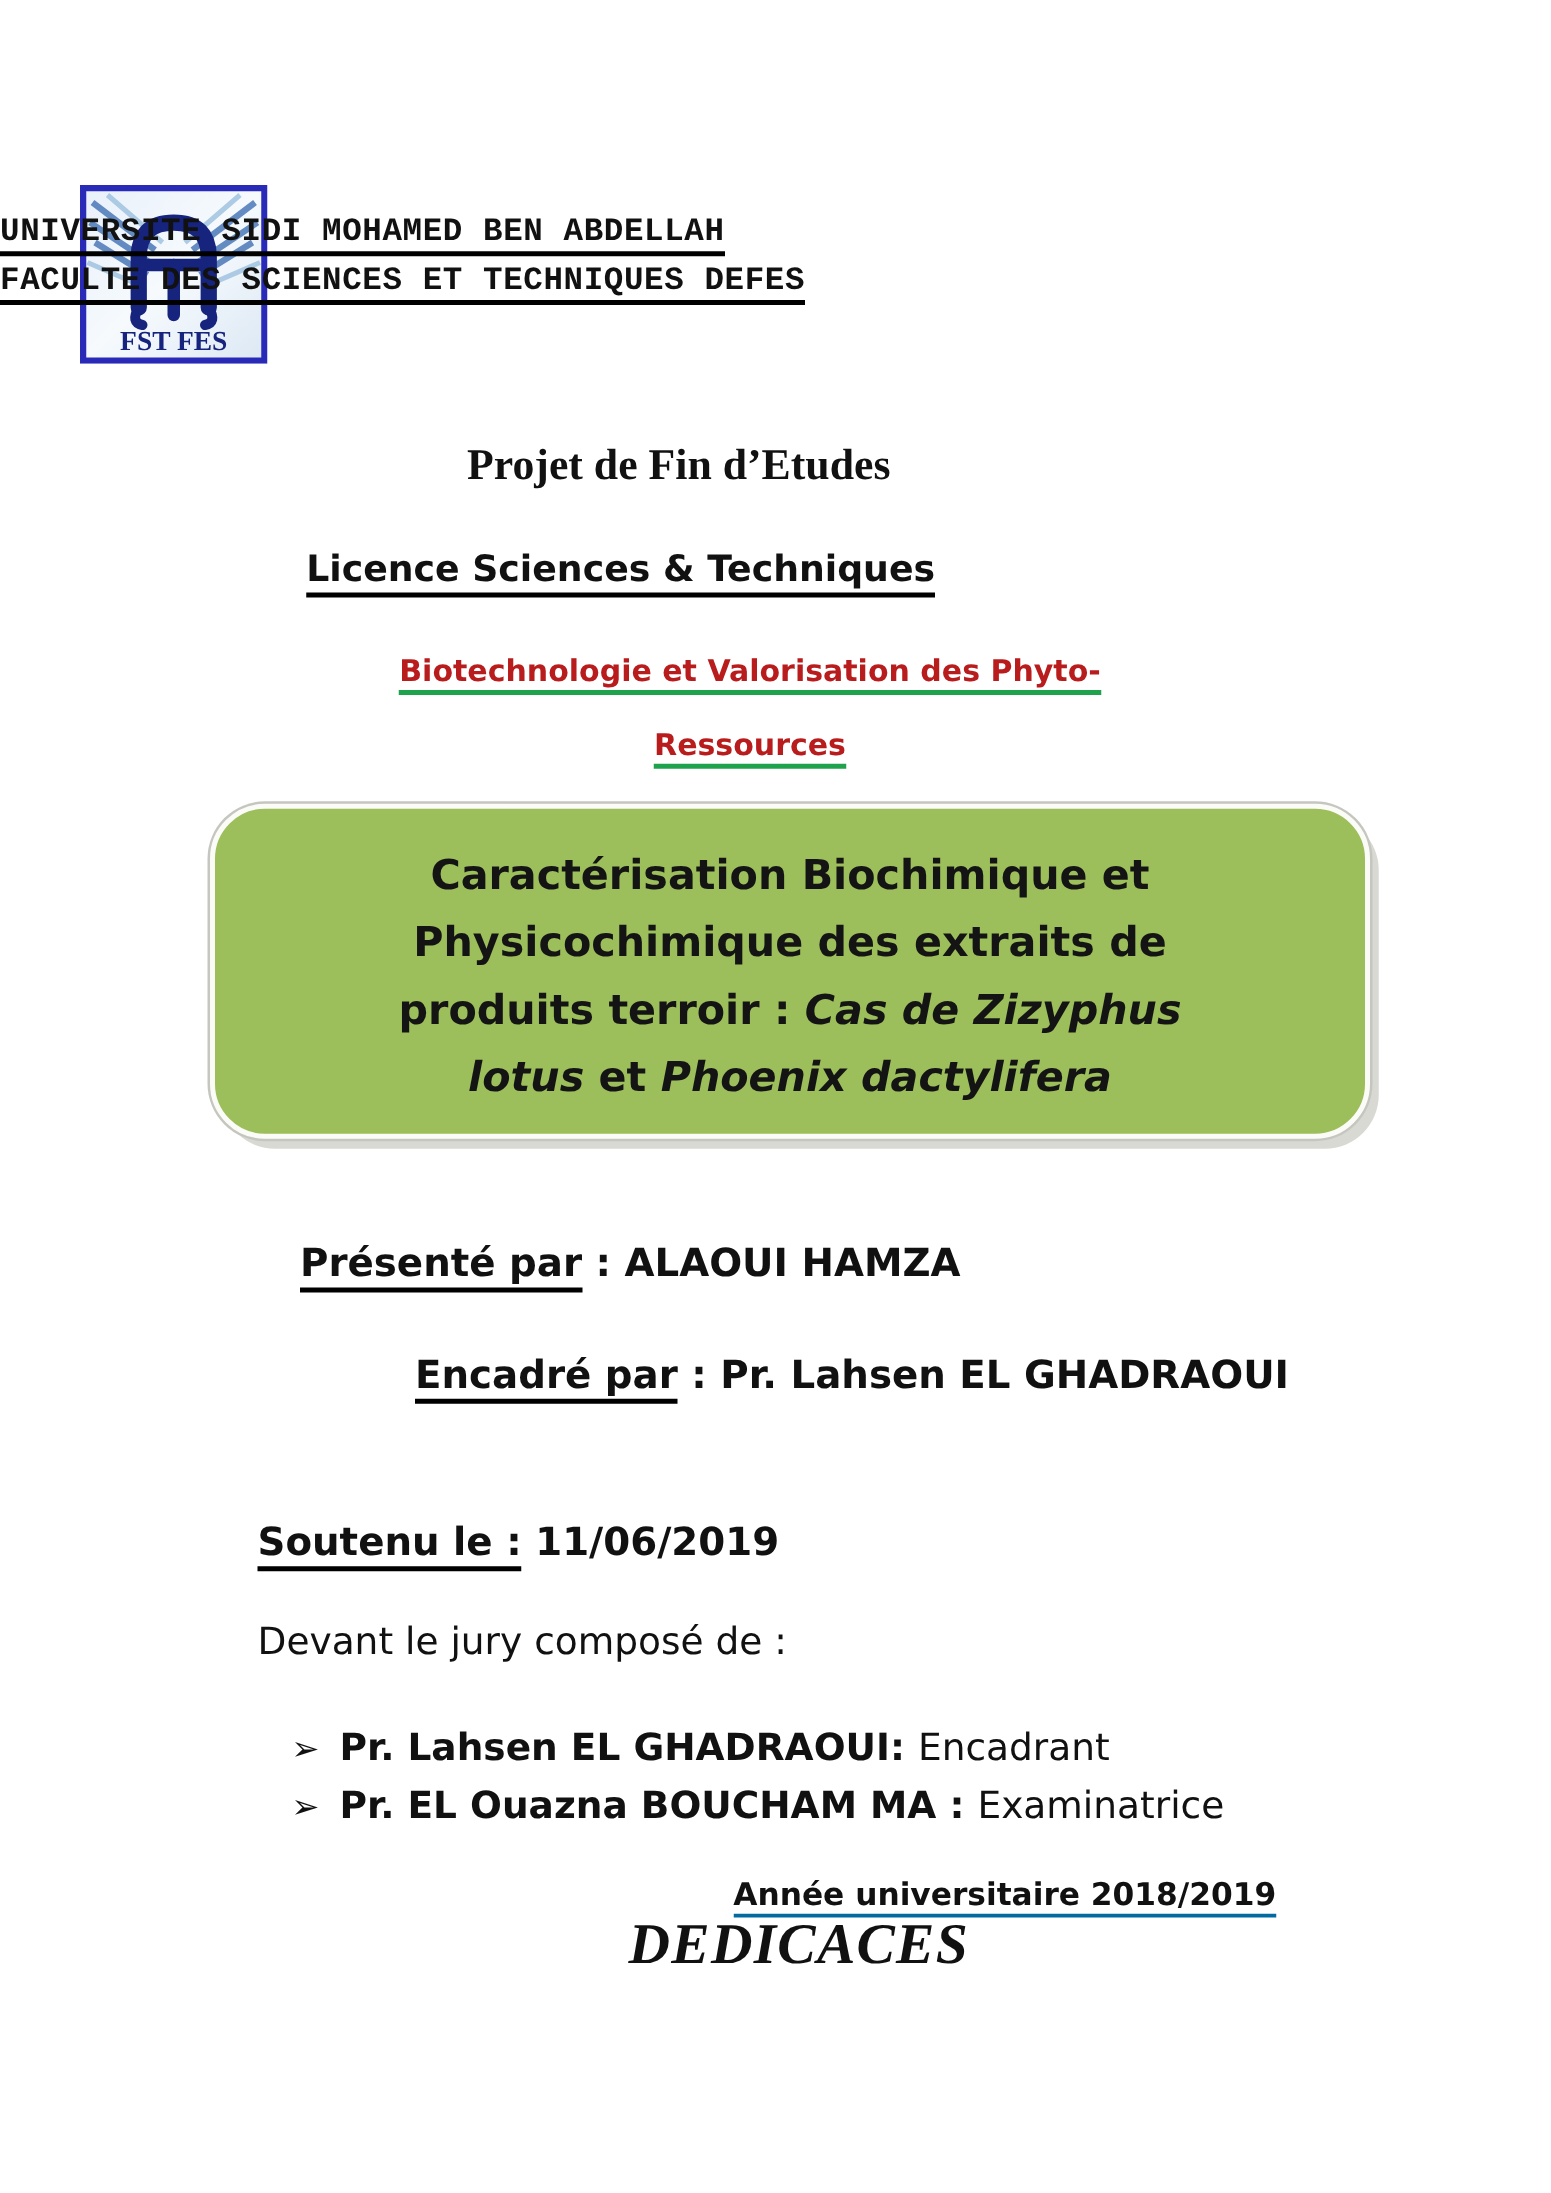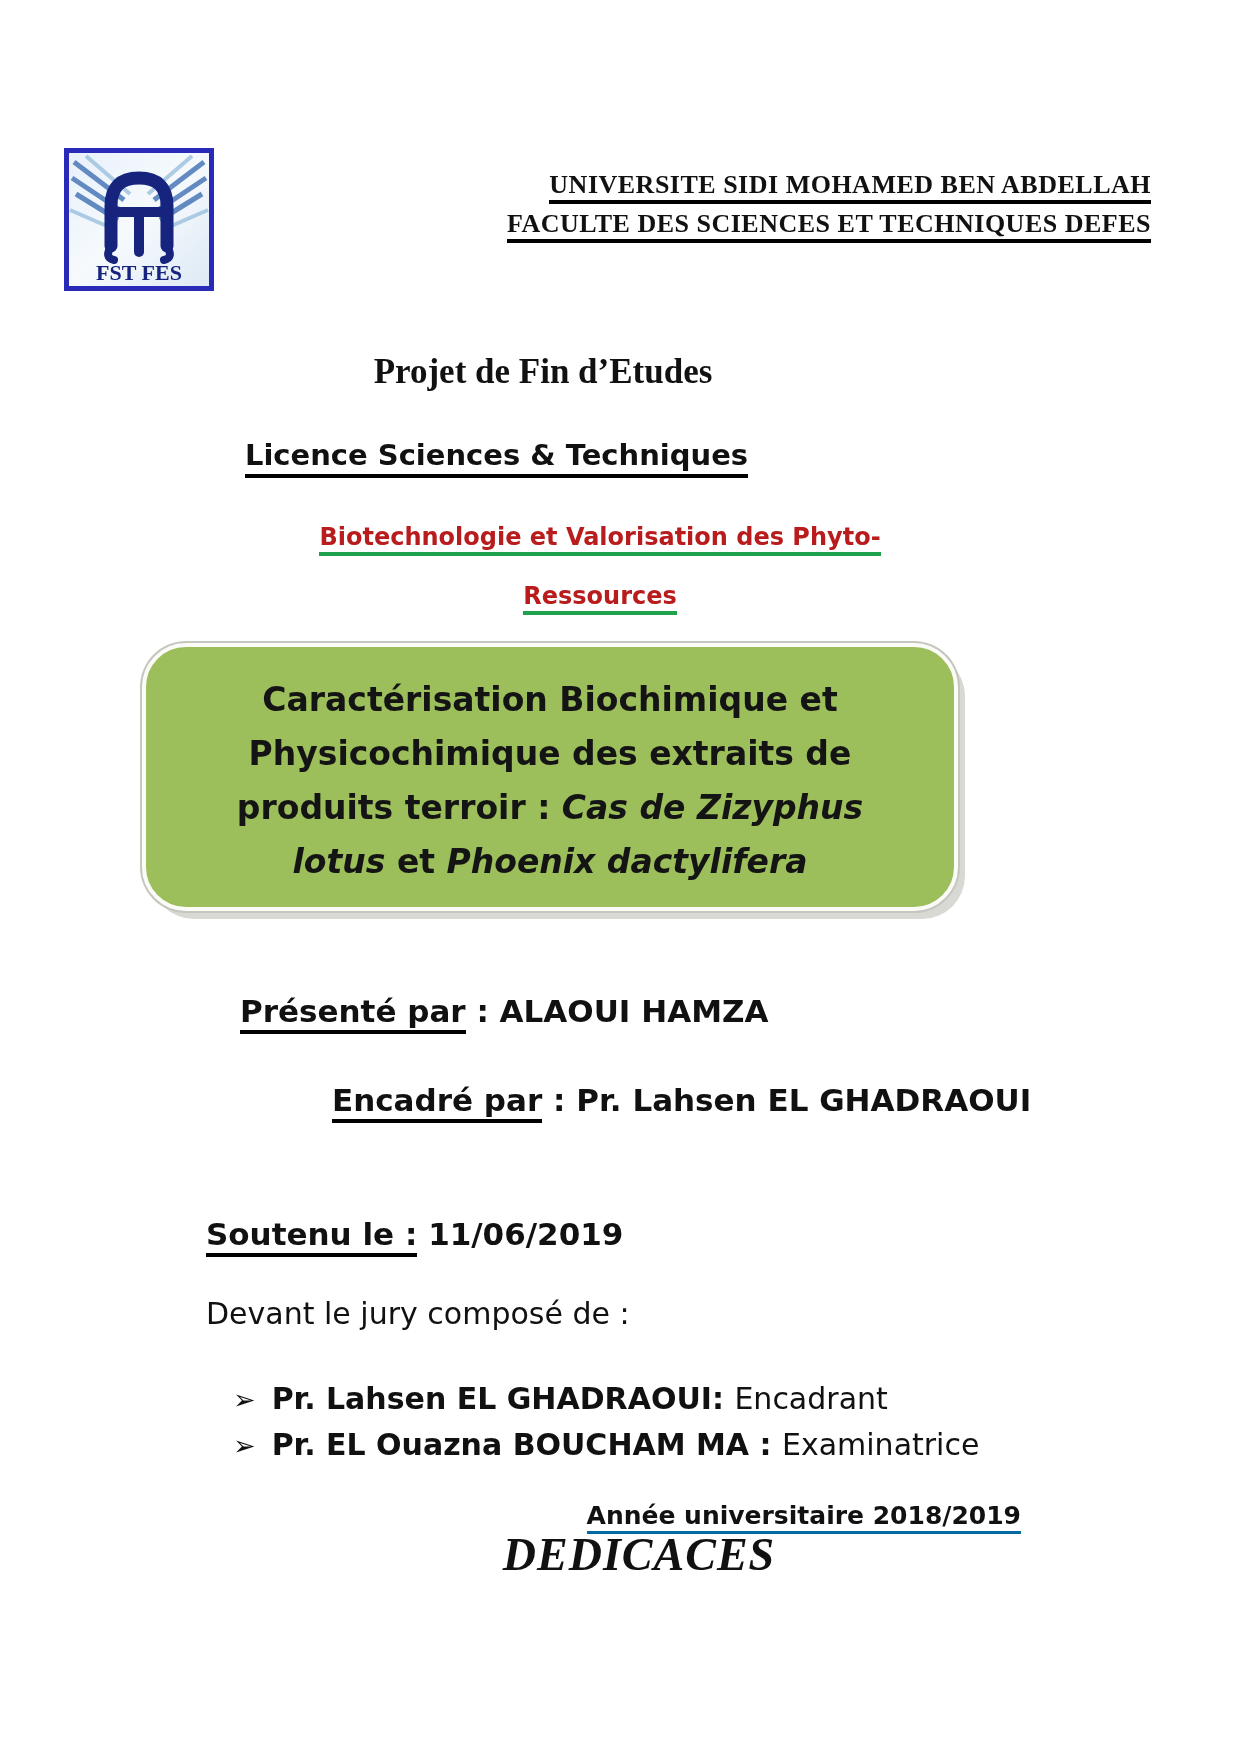--- a/index.html
+++ b/index.html
@@ -10,21 +10,21 @@
   .abs { position:absolute; }
   .serif { font-family:"Liberation Serif", serif; }
   .comic { font-family:"DejaVu Sans", sans-serif; }
   .pre { white-space:pre; }
 
   
   .logo { left:64px; top:148px; width:150px; height:143px; }
   .logo svg { display:block; width:100%; height:100%; }
 
   
-  .header { left:0; top:170px; width:1151px; text-align:right; }
+  .header { left:0; top:170px; width:1151px; text-align:left;font-family:Liberation Mono, monospace; }
   .header .hline { display:block; margin:0 auto 9px auto; }
   .header .hline span {
     font-size:26px; font-weight:bold; letter-spacing:0.5px;
     border-bottom:4px solid #000; padding-bottom:1px;
   }
 
   
   .project { left:0; top:352px; width:1086px; text-align:center;
     font-size:35px; font-weight:bold; }
 
@@ -33,21 +33,21 @@
     font-size:29px; font-weight:bold; }
   .degree span { border-bottom:4px solid #000; padding-bottom:2px; }
 
   
   .program { left:0; top:508px; width:1200px; text-align:center;
     font-size:24px; font-weight:bold; color:#b91c1c; line-height:59px; }
   .program span { border-bottom:4px solid #1FA24C; padding-bottom:1px; }
 
   
   .subject-box {
-    left:142px; top:643px; width:816px; height:268px;
+    left:168px; top:643px; width:928px; height:268px;
     background:#9CBE5B; border:4px solid #fbfbf8; border-radius:44px;
     box-shadow:0 0 0 2px #c6c6c0, 8px 9px 0 -1px #d9d9d3;
     display:flex; flex-direction:column; justify-content:flex-start;
     padding-top:26px; box-sizing:border-box;
   }
   .subject-box .bline {
     text-align:center; font-size:33px; font-weight:bold; line-height:54px; color:#141414;
   }
   .subject-box .it { font-style:italic; }
 

